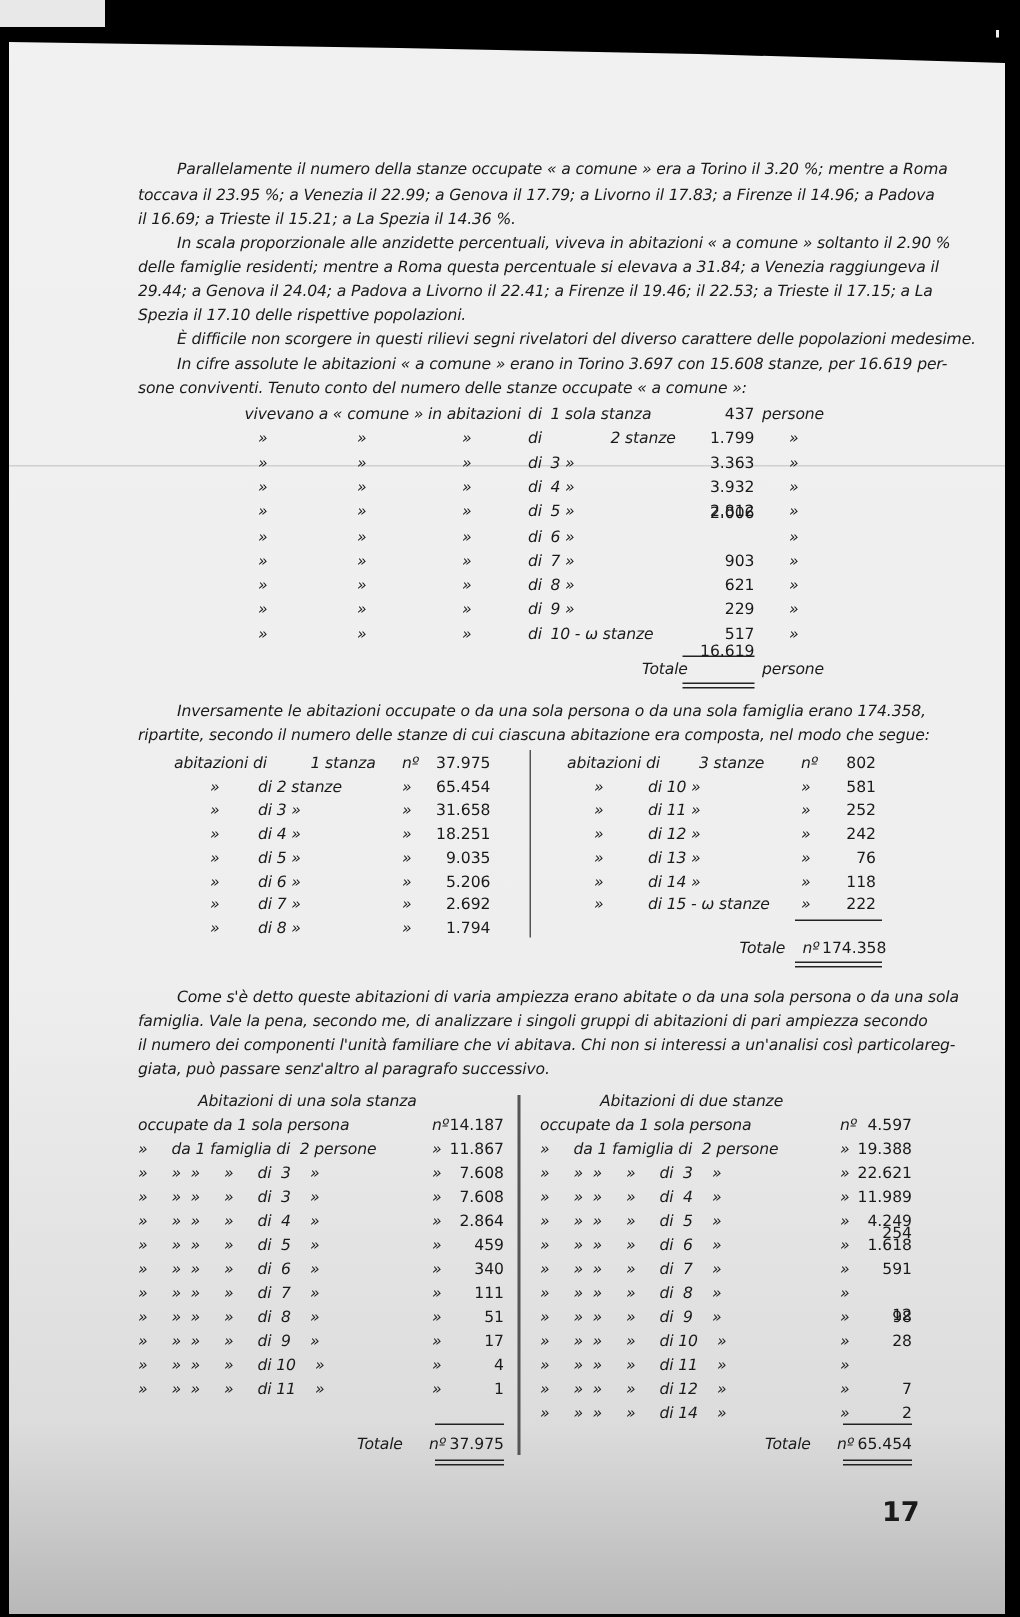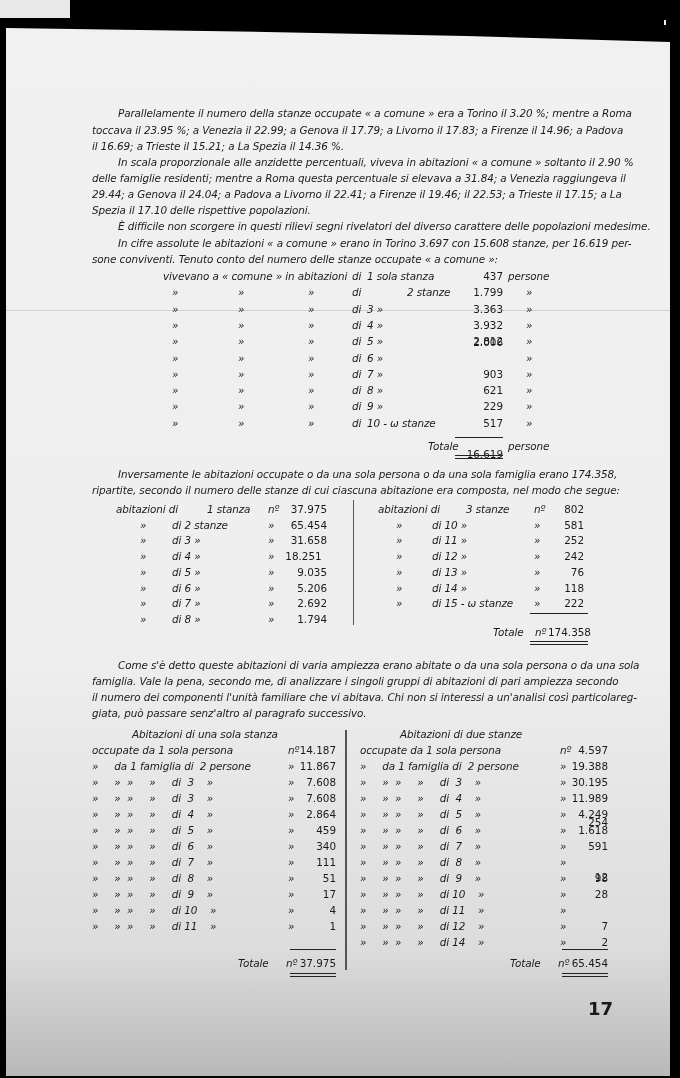--- a/index.html
+++ b/index.html
@@ -122,40 +122,40 @@
 <div class="t" style="left: 526px; top: 400.4px;">»</div>
 <div class="t" style="left: 172px; top: 416.7px;">»</div>
 <div class="t" style="left: 238px; top: 416.7px;">»</div>
 <div class="t" style="left: 308px; top: 416.7px;">»</div>
 <div class="t" style="left: 352px; top: 416.7px;">di</div>
 <div class="t" style="left: 367px; top: 416.7px;">10 - ω stanze</div>
 <div class="n" style="left: 455px; top: 416.7px; width: 48px;">517</div>
 <div class="t" style="left: 526px; top: 416.7px;">»</div>
 <div class="rule" style="left: 455px; top: 437px; width: 48px;"></div>
 <div class="t" style="left: 428px; top: 440px;">Totale</div>
-<div class="n" style="left: 455px; top: 448px; width: 48px;">16.619</div>
+<div class="n" style="left: 455px; top: 428px; width: 48px;">16.619</div>
 <div class="t" style="left: 508px; top: 440px;">persone</div>
 <div class="rule" style="left: 455px; top: 455px; width: 48px;"></div>
 <div class="rule" style="left: 455px; top: 458px; width: 48px;"></div>
 <div class="t" style="left: 116px; top: 503px;">abitazioni di</div>
 <div class="t" style="left: 207px; top: 503px;">1 stanza</div>
 <div class="t" style="left: 268px; top: 503px;">nº</div>
 <div class="n" style="left: 280px; top: 503px; width: 47px;">37.975</div>
 <div class="t" style="left: 140px; top: 518.7px;">»</div>
 <div class="t" style="left: 172px; top: 518.7px; text-align: center;">di  2 stanze</div>
 <div class="t" style="left: 268px; top: 518.7px;">»</div>
 <div class="n" style="left: 280px; top: 518.7px; width: 47px;">65.454</div>
 <div class="t" style="left: 140px; top: 534.4px;">»</div>
 <div class="t" style="left: 172px; top: 534.4px;">di  3   »</div>
 <div class="t" style="left: 268px; top: 534.4px;">»</div>
 <div class="n" style="left: 280px; top: 534.4px; width: 47px;">31.658</div>
 <div class="t" style="left: 140px; top: 550.1px;">»</div>
 <div class="t" style="left: 172px; top: 550.1px;">di  4   »</div>
 <div class="t" style="left: 268px; top: 550.1px;">»</div>
-<div class="n" style="left: 280px; top: 550.1px; width: 47px; text-align: center;">18.251</div>
+<div class="n" style="left: 280px; top: 550.1px; width: 47px;">18.251</div>
 <div class="t" style="left: 140px; top: 565.8px;">»</div>
 <div class="t" style="left: 172px; top: 565.8px;">di  5   »</div>
 <div class="t" style="left: 268px; top: 565.8px;">»</div>
 <div class="n" style="left: 280px; top: 565.8px; width: 47px;">9.035</div>
 <div class="t" style="left: 140px; top: 581.5px;">»</div>
 <div class="t" style="left: 172px; top: 581.5px;">di  6   »</div>
 <div class="t" style="left: 268px; top: 581.5px;">»</div>
 <div class="n" style="left: 280px; top: 581.5px; width: 47px;">5.206</div>
 <div class="t" style="left: 140px; top: 597.2px;">»</div>
 <div class="t" style="left: 172px; top: 597.2px;">di  7   »</div>
@@ -245,21 +245,21 @@
 <div class="rule" style="left: 290px; top: 976px; width: 46px;"></div>
 <div class="t" style="left: 400px; top: 728px;">Abitazioni di due stanze</div>
 <div class="t" style="left: 360px; top: 744px; white-space: pre;">occupate da 1 sola persona</div>
 <div class="t" style="left: 560px; top: 744px;">nº</div>
 <div class="n" style="left: 570px; top: 744px; width: 38px;">4.597</div>
 <div class="t" style="left: 360px; top: 760px; white-space: pre;">»     da 1 famiglia di  2 persone</div>
 <div class="t" style="left: 560px; top: 760px;">»</div>
 <div class="n" style="left: 570px; top: 760px; width: 38px;">19.388</div>
 <div class="t" style="left: 360px; top: 776px; white-space: pre;">»     »  »     »     di  3    »</div>
 <div class="t" style="left: 560px; top: 776px;">»</div>
-<div class="n" style="left: 570px; top: 776px; width: 38px;">30.195</div>
+<div class="n" style="left: 570px; top: 776px; width: 38px;">22.621</div>
 <div class="t" style="left: 360px; top: 792px; white-space: pre;">»     »  »     »     di  4    »</div>
 <div class="t" style="left: 560px; top: 792px;">»</div>
 <div class="n" style="left: 570px; top: 792px; width: 38px;">11.989</div>
 <div class="t" style="left: 360px; top: 808px; white-space: pre;">»     »  »     »     di  5    »</div>
 <div class="t" style="left: 560px; top: 808px;">»</div>
 <div class="n" style="left: 570px; top: 808px; width: 38px;">4.249</div>
 <div class="t" style="left: 360px; top: 824px; white-space: pre;">»     »  »     »     di  6    »</div>
 <div class="t" style="left: 560px; top: 824px;">»</div>
 <div class="n" style="left: 570px; top: 824px; width: 38px;">1.618</div>
 <div class="t" style="left: 360px; top: 840px; white-space: pre;">»     »  »     »     di  7    »</div>

